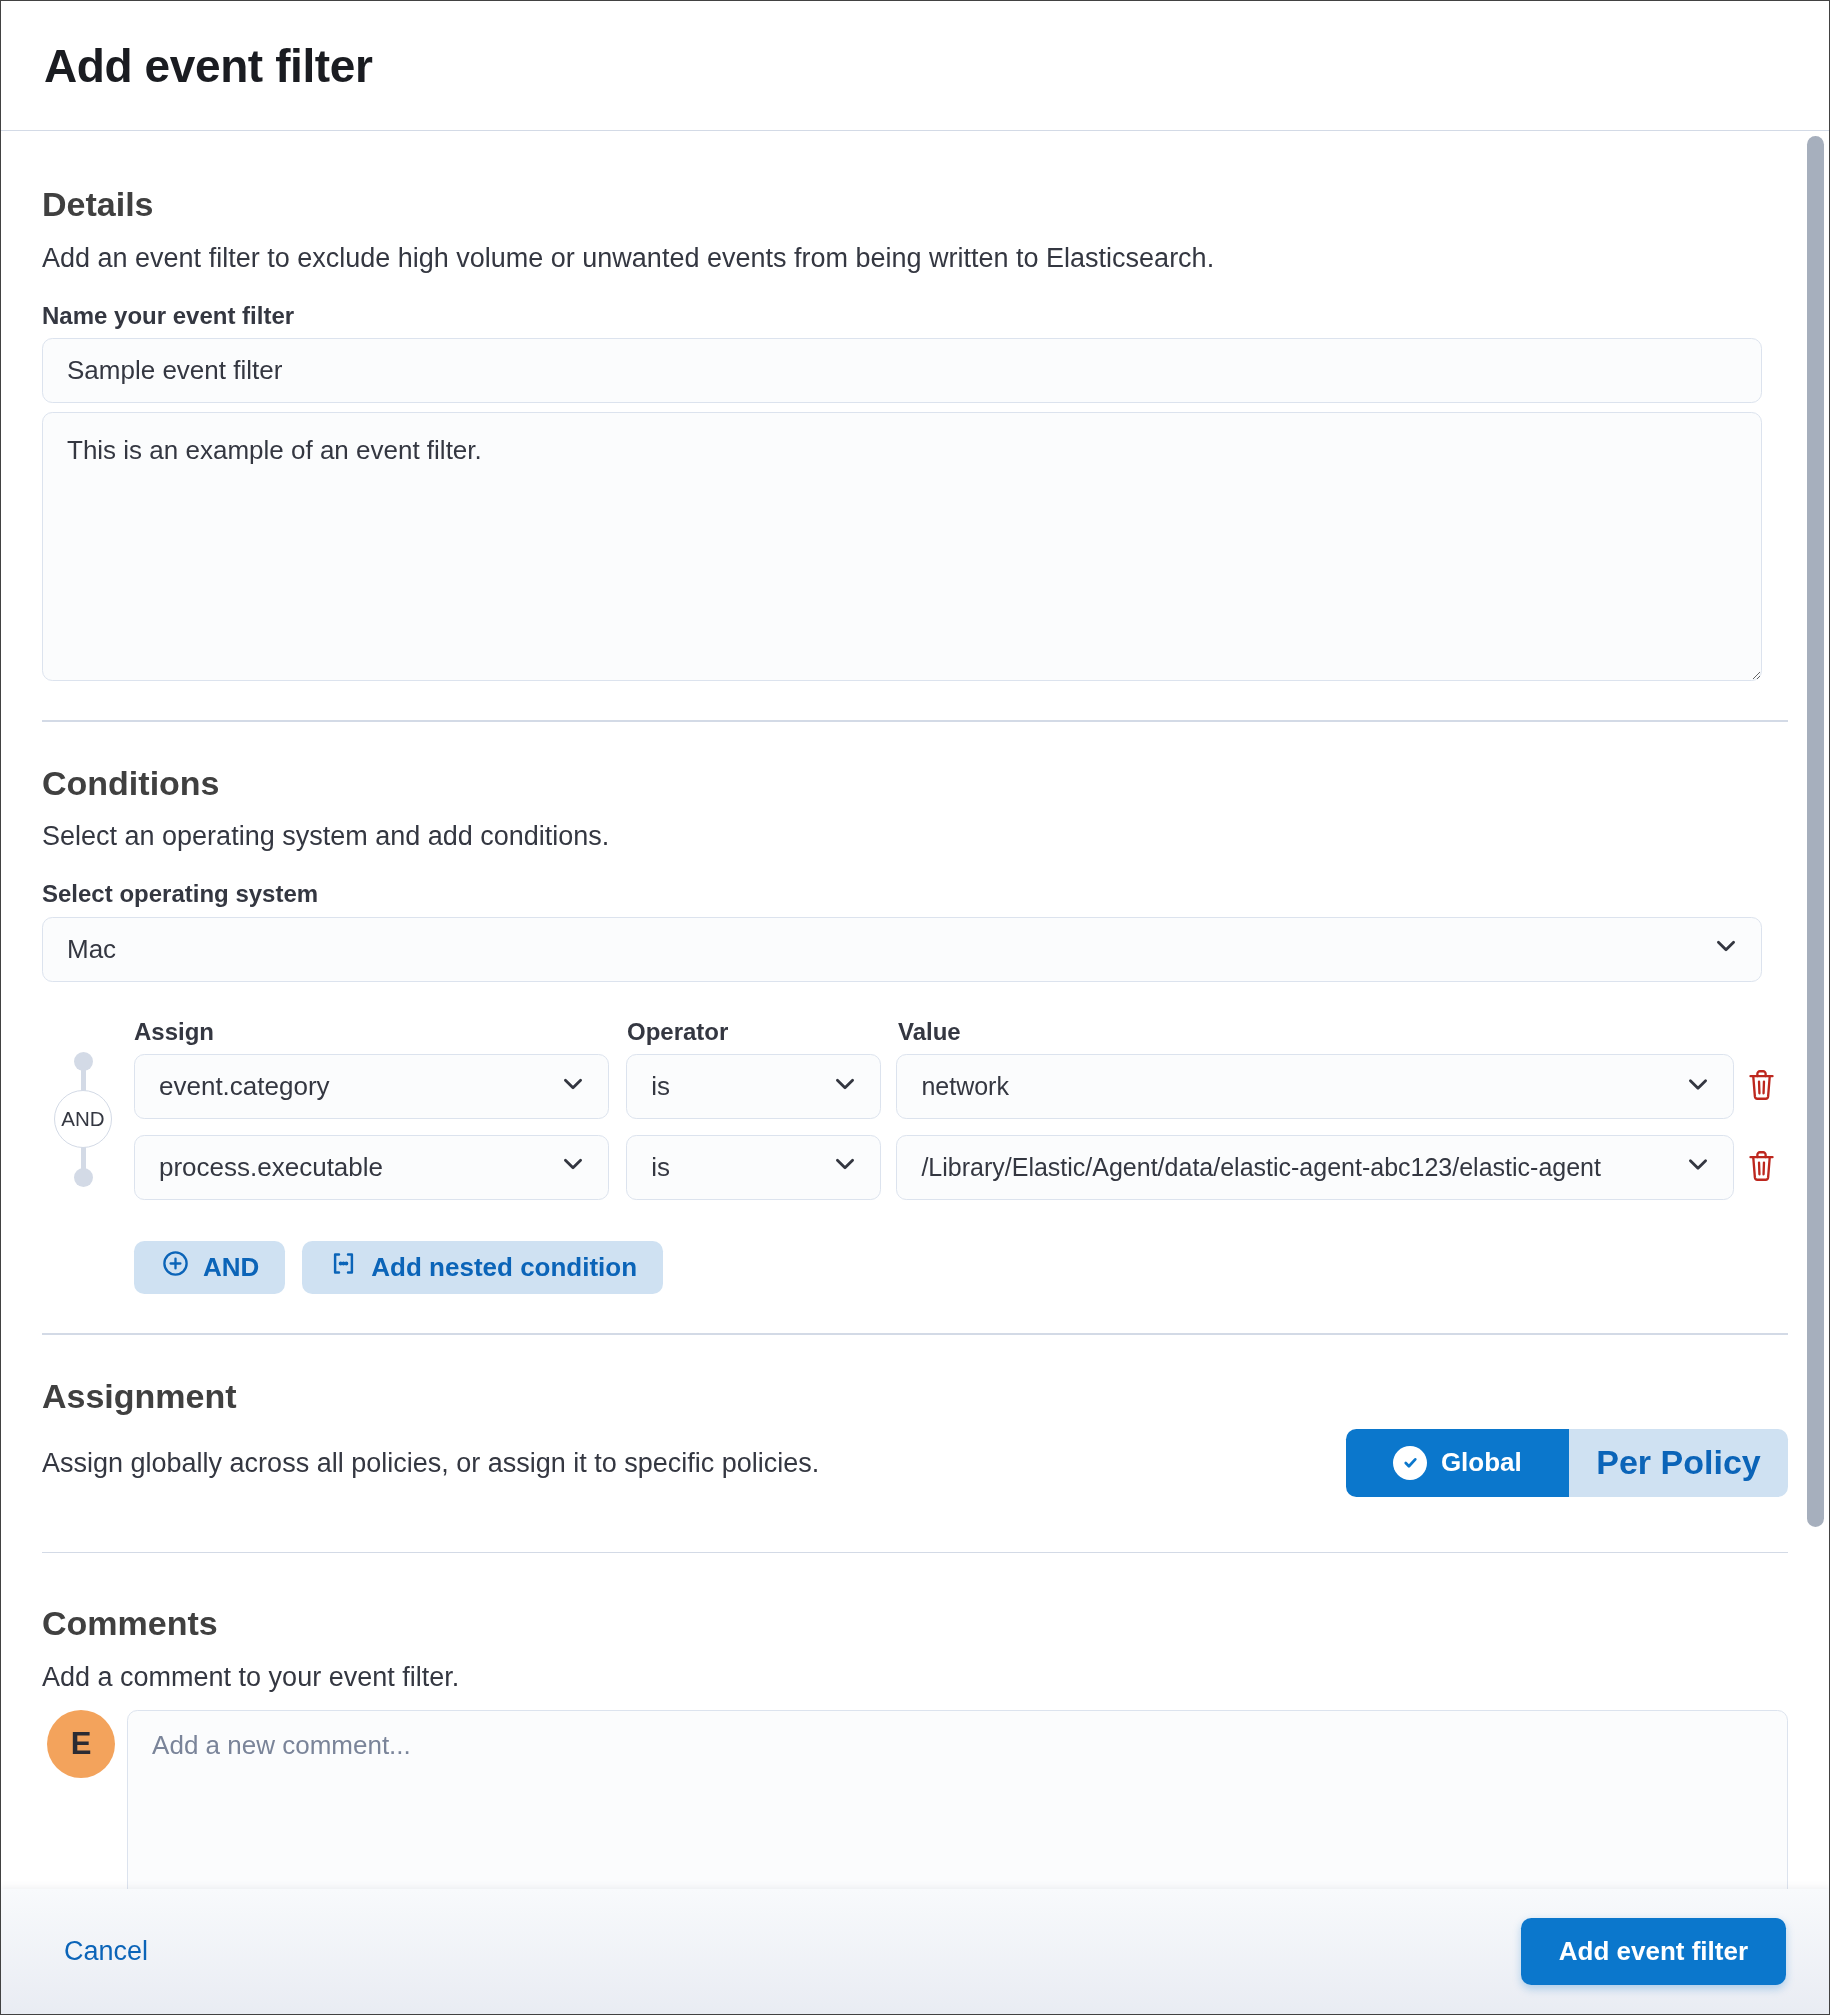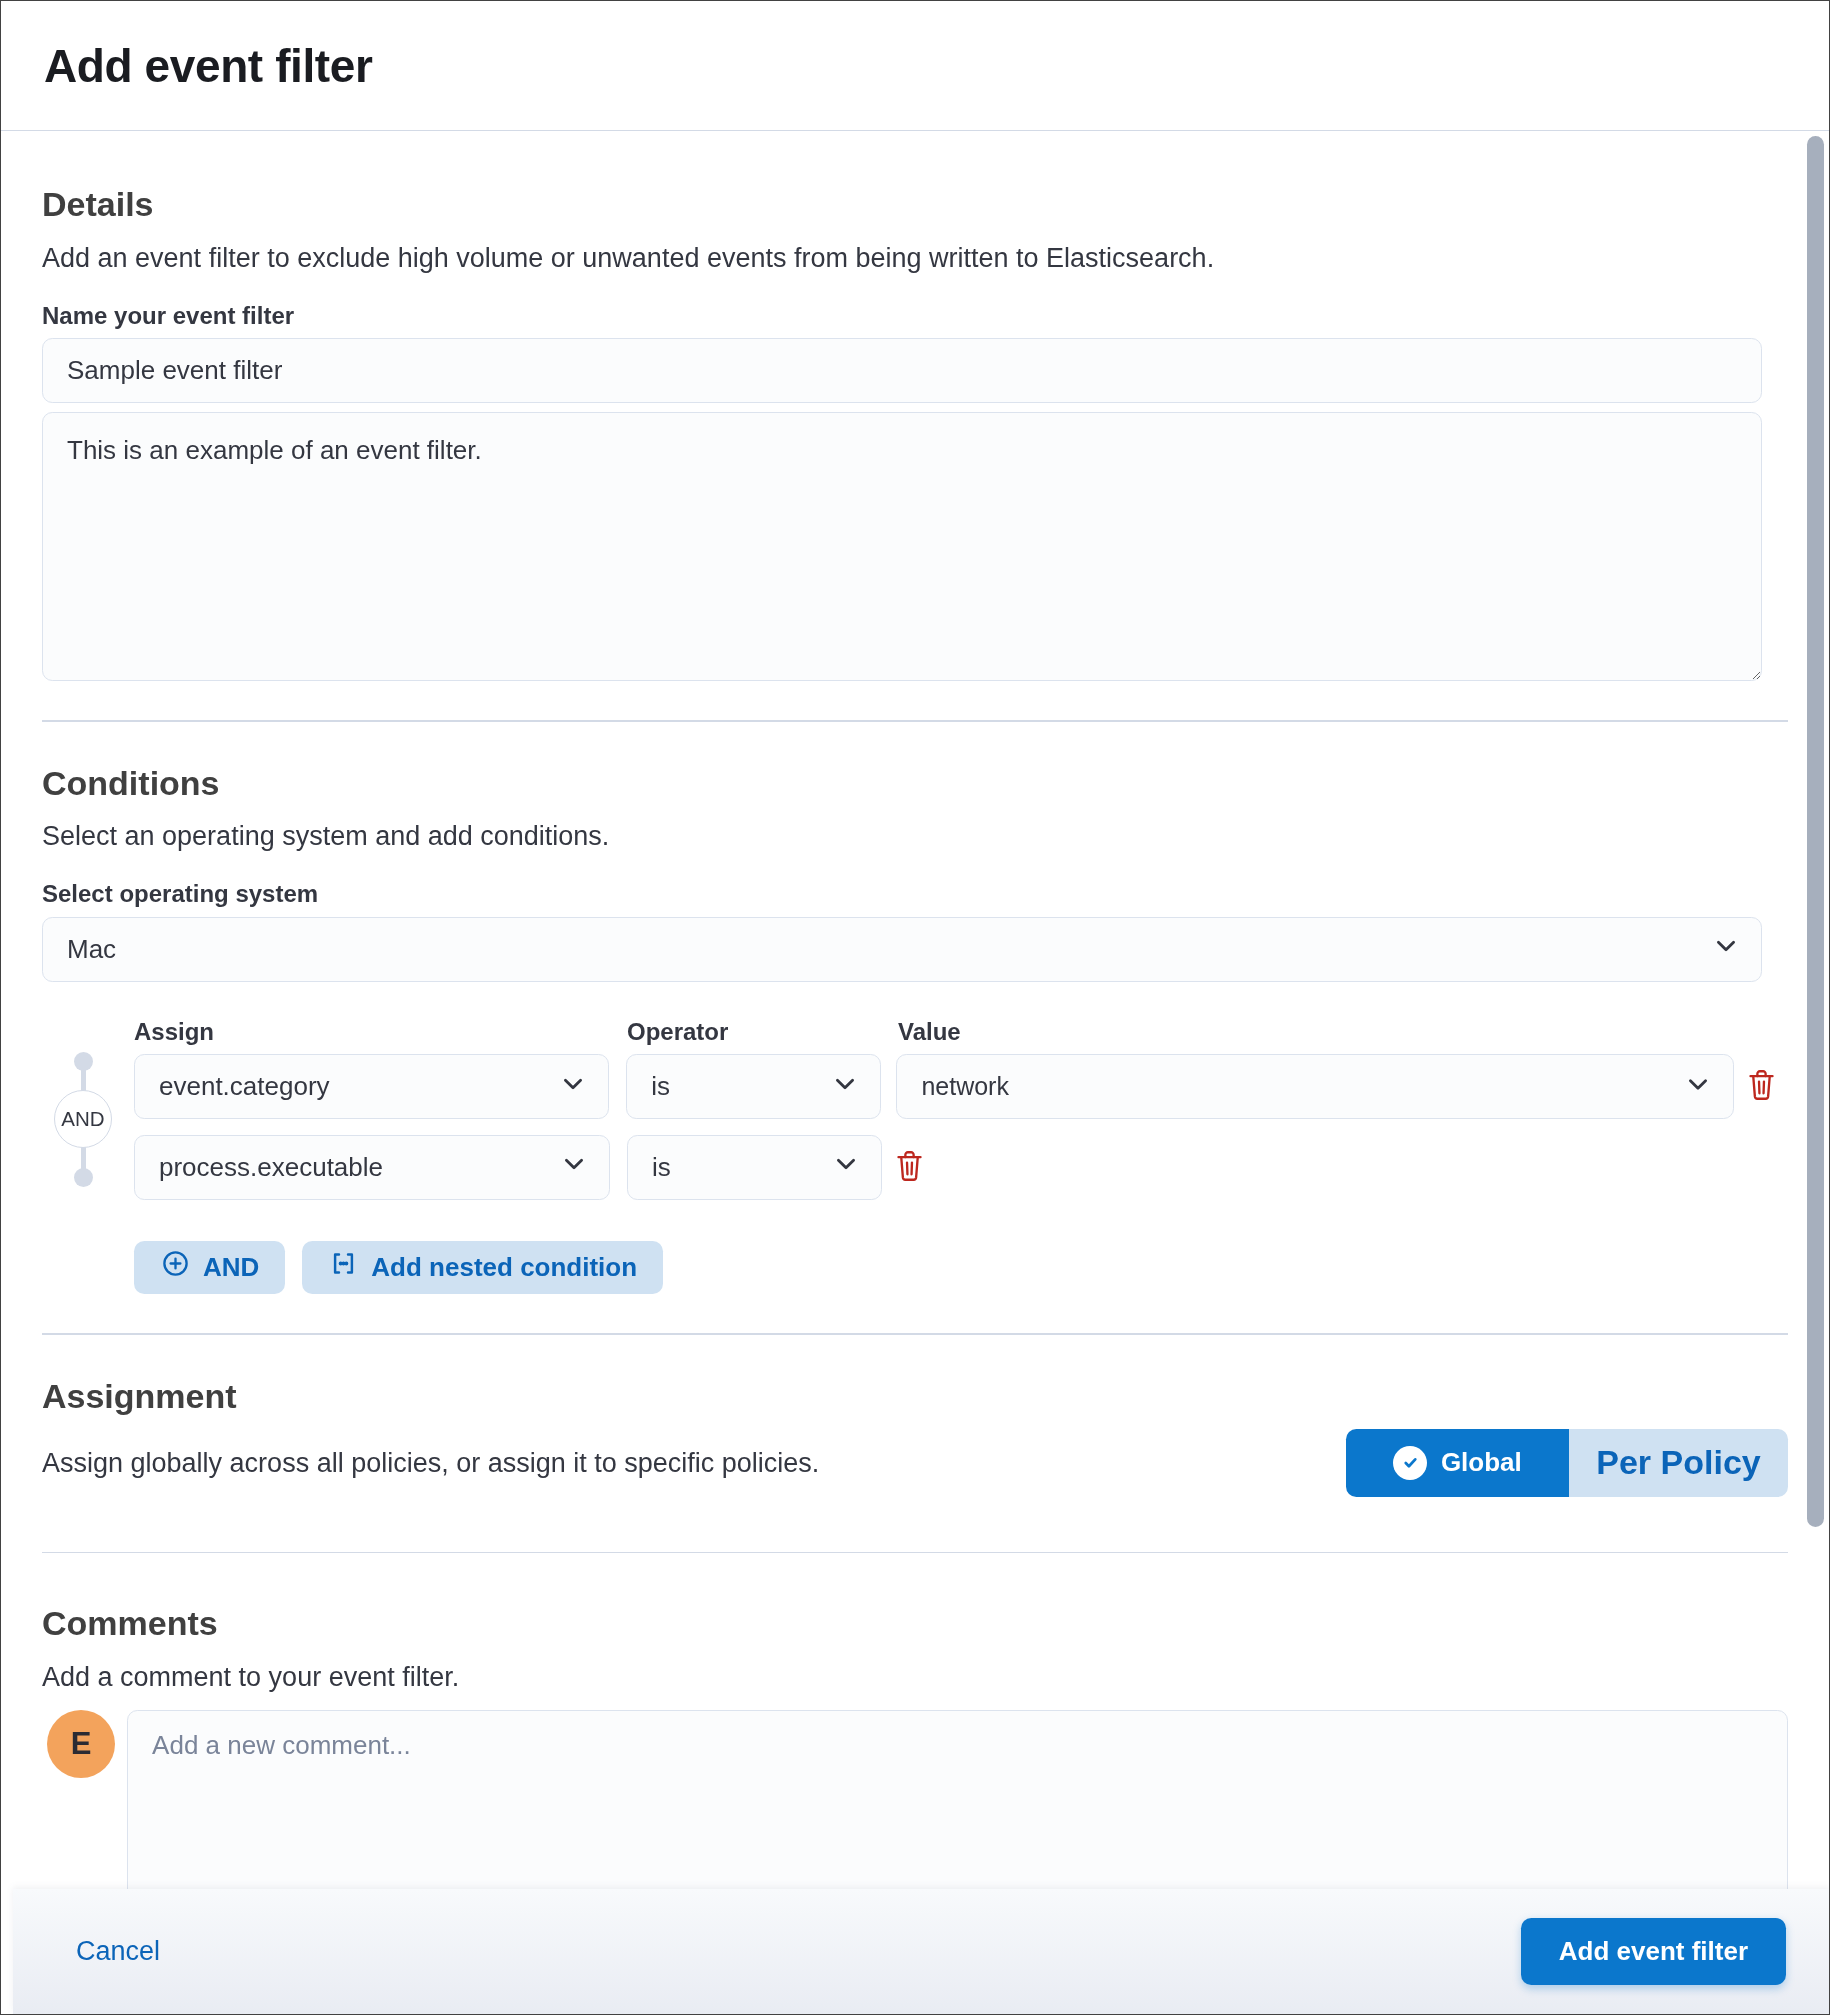--- a/index.html
+++ b/index.html
@@ -108,21 +108,21 @@
     margin-left:5.1px;flex:0 0 auto;
   }
   textarea.comment-box{
     flex:1;margin-left:12px;height:205px;box-sizing:border-box;background:#fbfcfd;
     border:1.7px solid #dce3ee;border-radius:10.3px;padding:19px 24px;outline:none;
     font-size:26px;color:#343741;font-family:"Liberation Sans",sans-serif;resize:both;
   }
   textarea::placeholder,input::placeholder{color:#7a8499;}
   
   .modal-footer{
-    position:absolute;left:12px;right:0;bottom:0;height:125px;box-sizing:border-box;z-index:6;
+    position:absolute;left:0;right:0;bottom:0;height:125px;box-sizing:border-box;z-index:6;
     background:linear-gradient(180deg,#f8fafc 0%,#e9ecf3 100%);
     box-shadow:0 -1.7px 6.8px rgba(100,110,130,0.10);
     display:flex;align-items:center;justify-content:space-between;padding:0 43px 0 57px;
   }
   .cancel-btn{border:none;background:none;color:#0b64b8;font-size:27px;font-weight:500;cursor:pointer;font-family:"Liberation Sans",sans-serif;}
   .submit-btn{
     height:67px;padding:0 38px;border:none;border-radius:10.3px;cursor:pointer;
     background:#0b77cc;color:#fff;font-size:26px;font-weight:600;
     box-shadow:0 3.4px 8.6px rgba(11,119,204,0.28);font-family:"Liberation Sans",sans-serif;
   }
@@ -228,20 +228,28 @@
         <div class="control select field-select">
           <span>process.executable</span>
           <span class="chev">
             <svg width="26" height="26" viewBox="0 0 24 24" fill="none" stroke="#343741" stroke-width="2.6" stroke-linecap="round" stroke-linejoin="round">
                 <path d="M5 9l7 7 7-7"></path>
               </svg>
           </span>
         </div>
         <div class="control select op-select">
           <span>is</span>
+          <span class="chev">
+            <svg width="26" height="26" viewBox="0 0 24 24" fill="none" stroke="#343741" stroke-width="2.6" stroke-linecap="round" stroke-linejoin="round">
+                <path d="M5 9l7 7 7-7"></path>
+              </svg>
+          </span>
+        </div>
+        <div class="control select value-select">
+          <span>/Library/Elastic/Agent/data/elastic-agent-abc123/elastic-agent</span>
           <span class="chev">
             <svg width="26" height="26" viewBox="0 0 24 24" fill="none" stroke="#343741" stroke-width="2.6" stroke-linecap="round" stroke-linejoin="round">
                 <path d="M5 9l7 7 7-7"></path>
               </svg>
           </span>
         </div>
         <button class="trash-btn">
           <span>
             <svg width="33" height="36" viewBox="0 0 24 26" fill="none" stroke="currentColor" stroke-width="1.7" stroke-linecap="round" stroke-linejoin="round">
               <path d="M4 6.5h16"></path>

